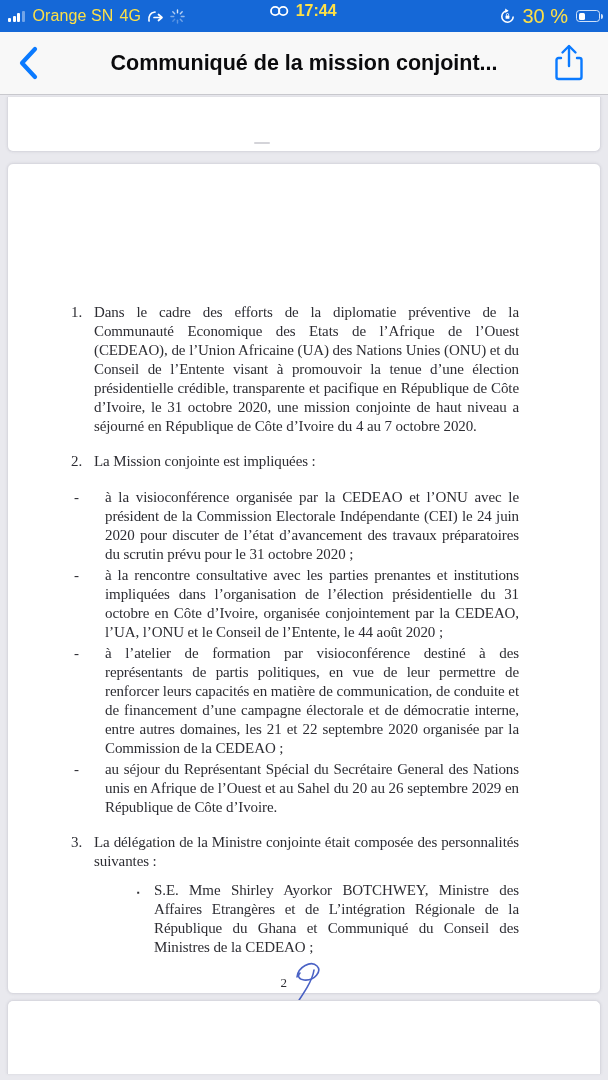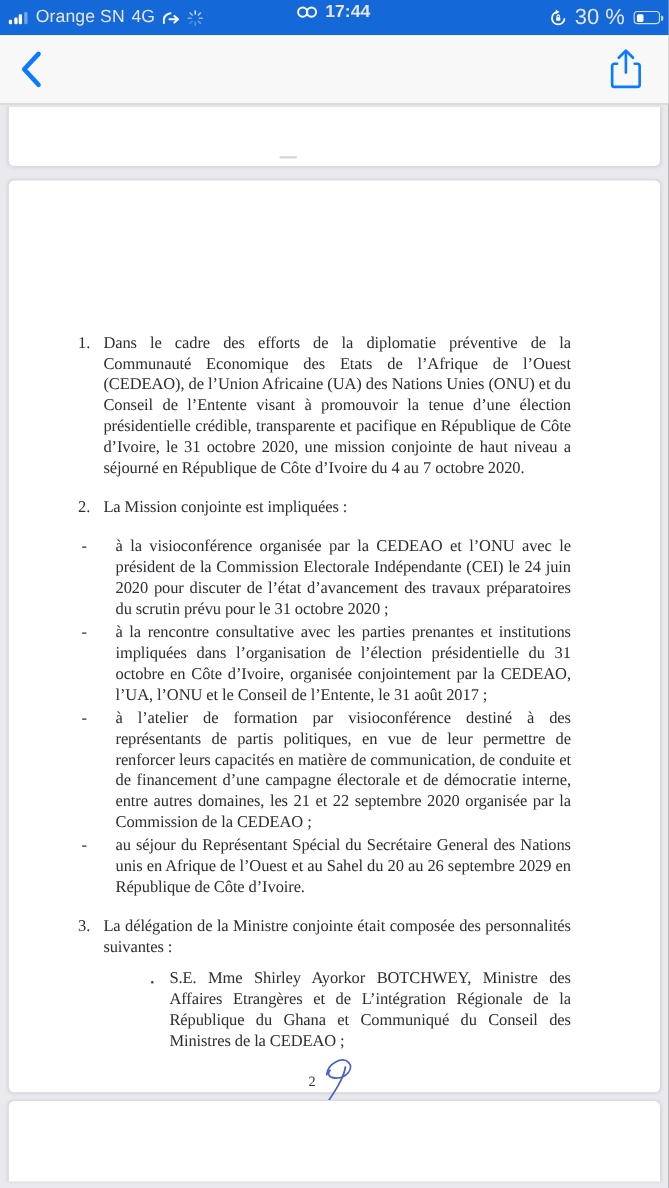--- a/index.html
+++ b/index.html
@@ -2,21 +2,21 @@
 <html><head>
 <meta charset="utf-8">
 <style>
   * { margin:0; padding:0; box-sizing:border-box; }
   html,body { background:#555; }
   body { font-family:"Liberation Sans", sans-serif; }
   .screen { position:relative; width:608px; height:1080px; margin:0 auto; background:#e9e9ee; overflow:hidden; }
 
   
   .status-bar { position:absolute; top:0; left:0; width:608px; height:32px; background:#1568d7;
-    display:flex; align-items:center; justify-content:space-between; padding:0 8px; color:#e5e5e5; }
+    display:flex; align-items:center; justify-content:space-between; padding:0 8px; color:#fde047; }
   .sb-left, .sb-right, .sb-center { display:flex; align-items:center; gap:6px; }
   .sb-center { position:absolute; left:50%; top:0; height:22px; transform:translateX(-52%); }
   .sb-text { font-size:16px; font-weight:400; letter-spacing:.1px; }
   .sb-time { font-size:16px; font-weight:700; }
   .sb-pct { font-size:20px; font-weight:400; }
   .sig { display:flex; align-items:flex-end; gap:1.5px; height:12px; margin-right:2px; }
   .sig i { display:block; width:3px; background:#fff; border-radius:1px; }
   .sig i.b1{height:4px} .sig i.b2{height:6.5px} .sig i.b3{height:9px} .sig i.b4{height:11.5px; background:rgba(255,255,255,.4);}
   .battery { position:relative; width:24px; height:12px; border:1px solid rgba(255,255,255,.8); border-radius:3.5px; margin-left:2px; }
   .battery .fill { position:absolute; left:1.5px; top:1.5px; bottom:1.5px; width:30%; background:#fff; border-radius:1.5px; }
@@ -118,20 +118,21 @@
       </span>
     </div>
   </div>
 
   <div class="nav-bar">
     <button class="back-button">
       <svg width="22" height="34" viewBox="0 0 22 34">
         <polyline points="18,3 5,17 18,31" fill="none" stroke="#0a7aff" stroke-width="4.2" stroke-linecap="round" stroke-linejoin="round"></polyline>
       </svg>
     </button>
+    <div class="nav-title">Communiqué de la mission conjoint...</div>
     <button class="share-button">
       <svg width="30" height="38" viewBox="0 0 30 38">
         <g fill="none" stroke="#0a7aff" stroke-width="2.4" stroke-linecap="round" stroke-linejoin="round">
           <path d="M7,14 H4.5 a2,2 0 0 0 -2,2 V33 a2,2 0 0 0 2,2 H25.5 a2,2 0 0 0 2,-2 V16 a2,2 0 0 0 -2,-2 H23"></path>
           <line x1="15" y1="2.5" x2="15" y2="22"></line>
           <polyline points="8.5,8.5 15,2 21.5,8.5"></polyline>
         </g>
       </svg>
     </button>
   </div>
@@ -155,21 +156,21 @@
           <p class="itext">La Mission conjointe est impliquées :</p>
         </div>
 
         <div class="item dash mb-c">
           <span class="marker">-</span>
           <p class="itext">à la visioconférence organisée par la CEDEAO et l’ONU avec le président de la Commission Electorale Indépendante (CEI) le 24 juin 2020 pour discuter de l’état d’avancement des travaux préparatoires du scrutin prévu pour le 31 octobre 2020 ;</p>
         </div>
 
         <div class="item dash mb-c">
           <span class="marker">-</span>
-          <p class="itext">à la rencontre consultative avec les parties prenantes et institutions impliquées dans l’organisation de l’élection présidentielle du 31 octobre en Côte d’Ivoire, organisée conjointement par la CEDEAO, l’UA, l’ONU et le Conseil de l’Entente, le 31 août 2017 ;</p>
+          <p class="itext">à la rencontre consultative avec les parties prenantes et institutions impliquées dans l’organisation de l’élection présidentielle du 31 octobre en Côte d’Ivoire, organisée conjointement par la CEDEAO, l’UA, l’ONU et le Conseil de l’Entente, le 44 août 2020 ;</p>
         </div>
 
         <div class="item dash mb-c">
           <span class="marker">-</span>
           <p class="itext">à l’atelier de formation par visioconférence destiné à des représentants de partis politiques, en vue de leur permettre de renforcer leurs capacités en matière de communication, de conduite et de financement d’une campagne électorale et de démocratie interne, entre autres domaines, les 21 et 22 septembre 2020 organisée par la Commission de la CEDEAO ;</p>
         </div>
 
         <div class="item dash mb-d">
           <span class="marker">-</span>
           <p class="itext">au séjour du Représentant Spécial du Secrétaire General des Nations unis en Afrique de l’Ouest et au Sahel du 20 au 26 septembre 2029 en République de Côte d’Ivoire.</p>

